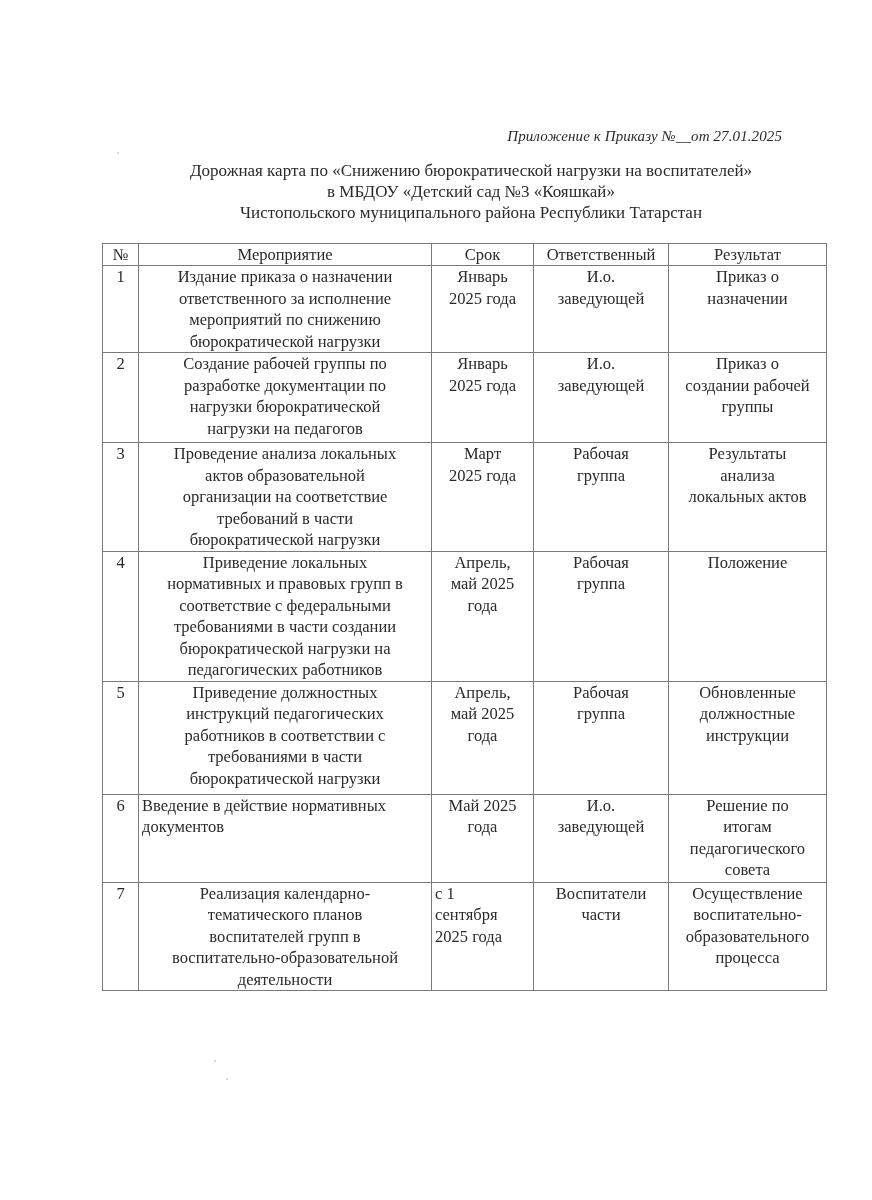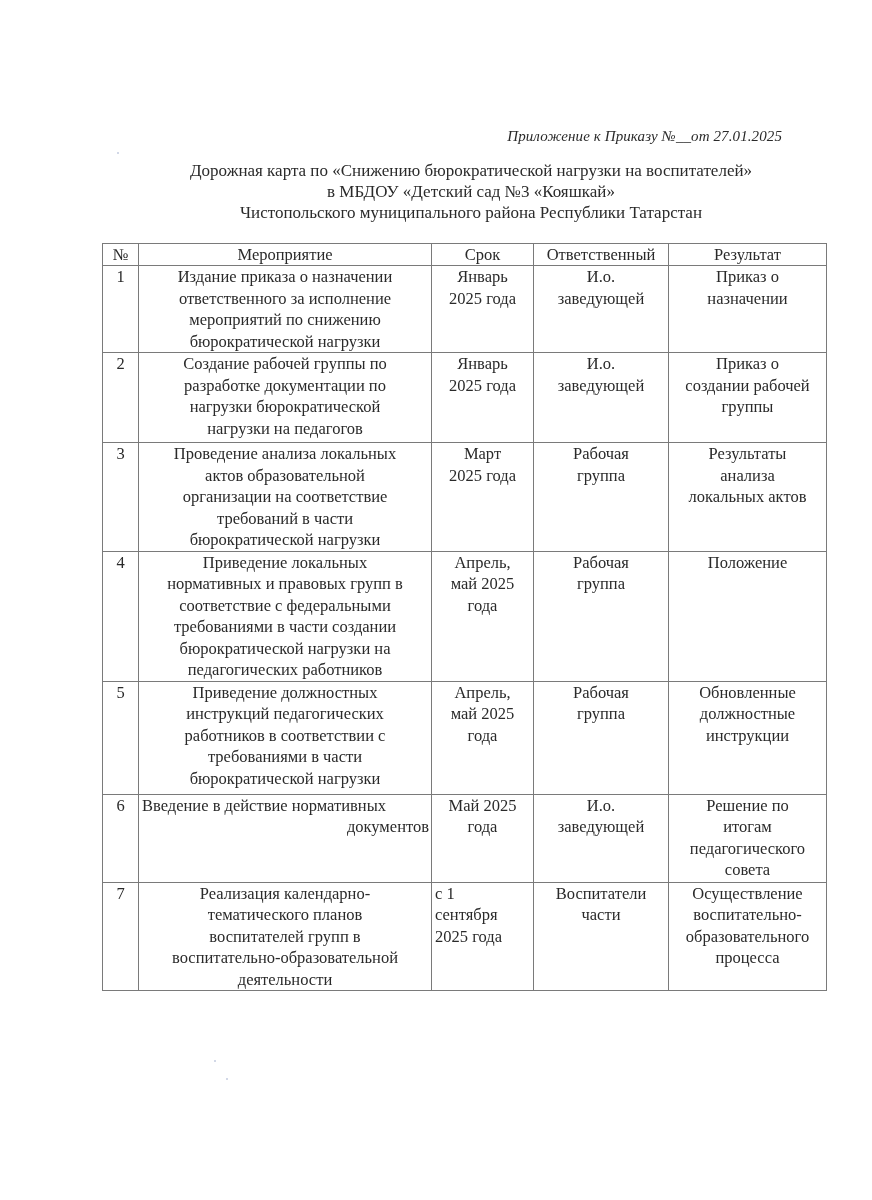--- a/index.html
+++ b/index.html
@@ -175,21 +175,21 @@
         <td>
           <div>Обновленные</div>
           <div>должностные</div>
           <div>инструкции</div>
         </td>
       </tr>
       <tr style="height: 88px;">
         <td class="num">6</td>
         <td class="left">
           <div>Введение в действие нормативных</div>
-          <div style="text-align: right;">документов</div>
+          <div style="text-align: left;">документов</div>
         </td>
         <td>
           <div>Май 2025</div>
           <div>года</div>
         </td>
         <td>
           <div>И.о.</div>
           <div>заведующей</div>
         </td>
         <td>

